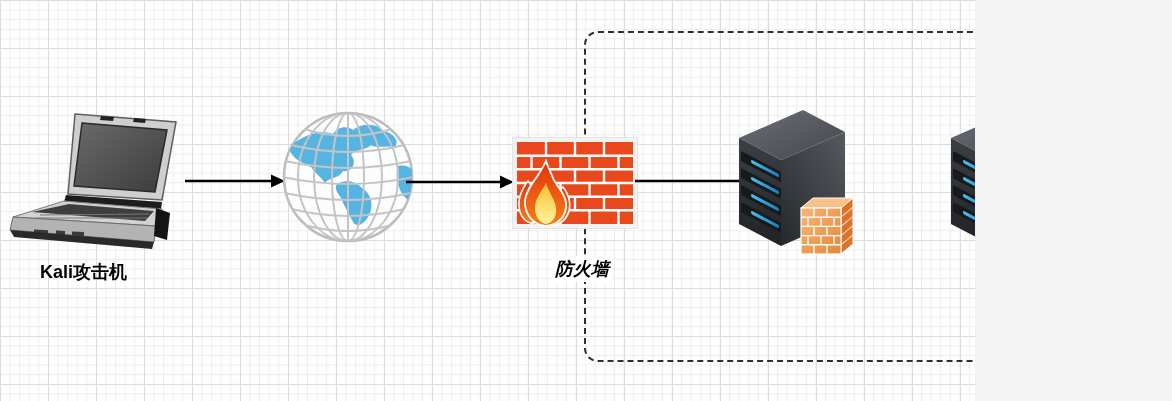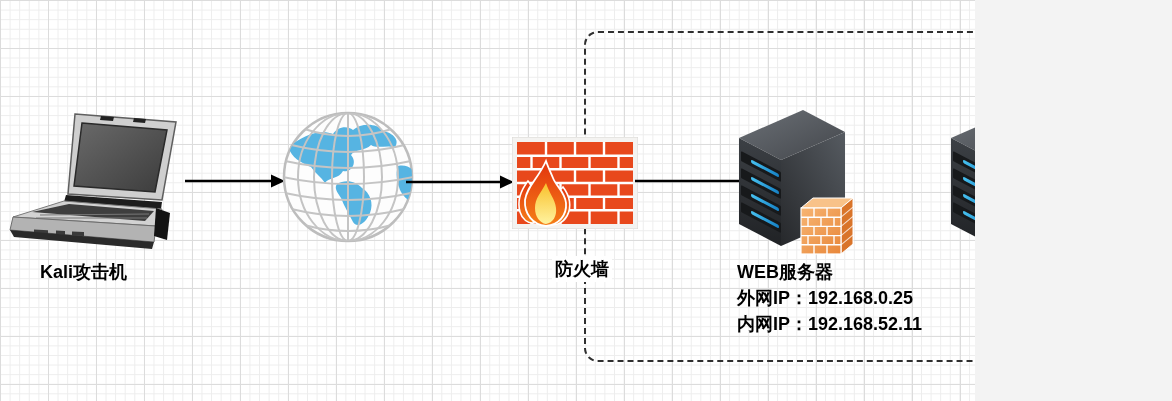--- a/index.html
+++ b/index.html
@@ -18,21 +18,21 @@
   }
   .abs{position:absolute;}
   .zone{
     left:584px;top:31px;width:553px;height:327px;
     border:2px dashed #2f2f2f;border-radius:14px;
   }
   .node-label{
     font-size:18px;font-weight:700;color:#000;line-height:26px;
     white-space:nowrap;
   }
-  .fw-label{background:#ffffff;padding:0 3px;}
+  .fw-label{background:#ffffff;padding:0 3px;font-style:italic;}
   svg{display:block;}
 </style>
 </head>
 <body>
 
 <div class="stage">
 
   <div class="abs zone"></div>
 
   <div class="abs" style="left:6px;top:100px;">
@@ -269,22 +269,17 @@
   </div>
 
   <div class="abs node-label" style="left:40px;top:259px;">
     <div>Kali攻击机</div>
   </div>
 
   <div class="abs node-label fw-label" style="left:552px;top:256px;">
     <div>防火墙</div>
   </div>
 
-  <div class="abs node-label" style="left:737px;top:259px;">
-    <div>WEB服务器</div>
-    <div>外网IP：192.168.0.25</div>
-    <div>内网IP：192.168.52.11</div>
-  </div>
 
   <div class="abs node-label" style="left:949px;top:259px;">
   </div>
 
 </div>
 
 </body></html>

